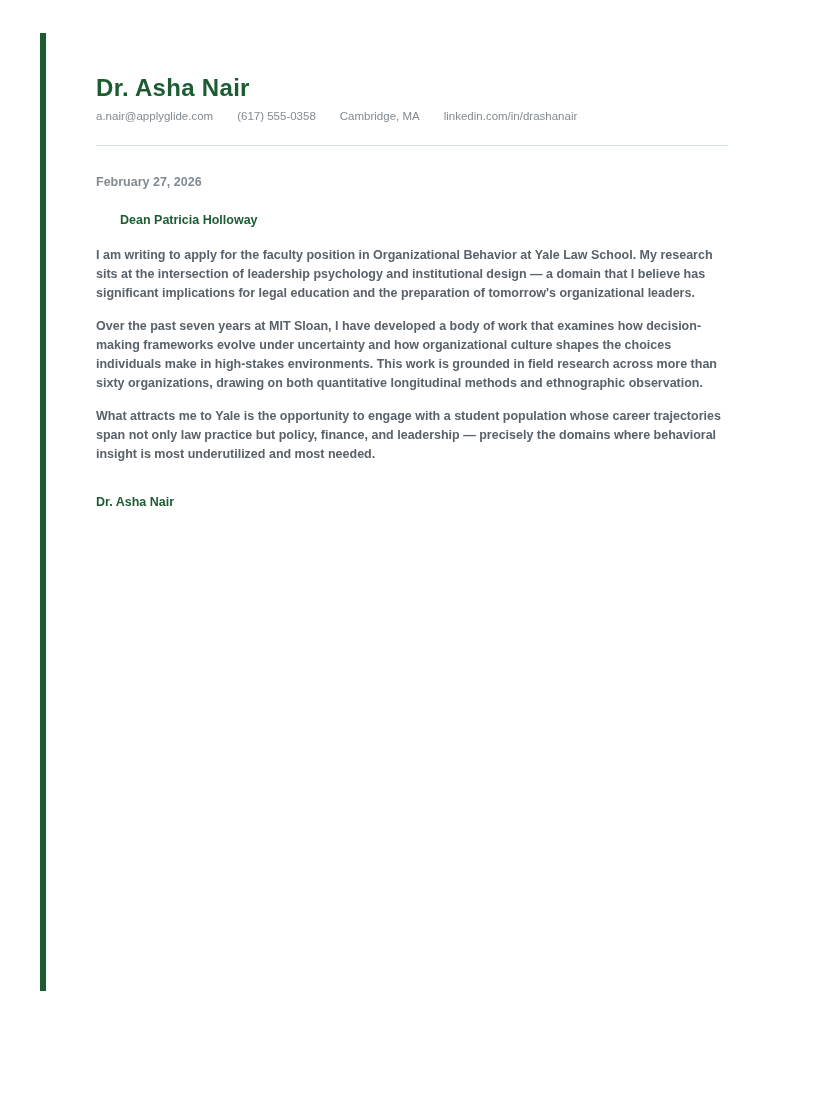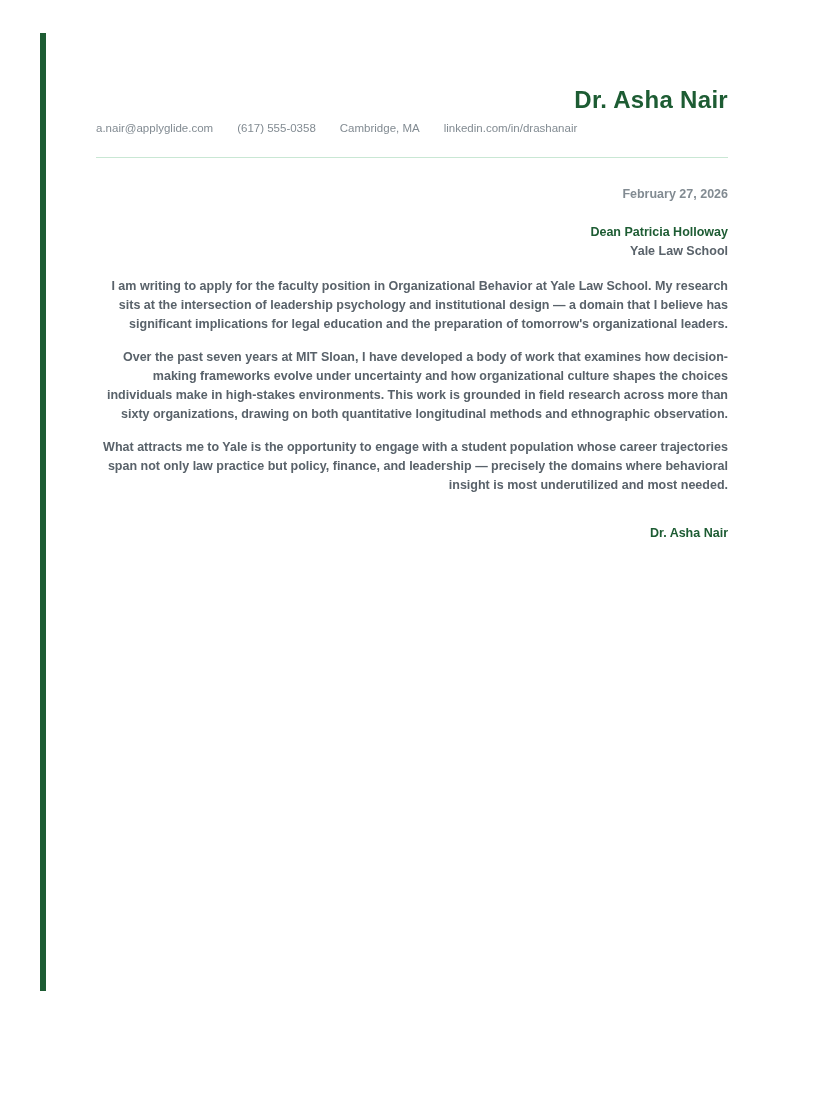--- a/index.html
+++ b/index.html
@@ -16,26 +16,25 @@
     position: absolute;
     left: 40px;
     top: 33px;
     width: 6px;
     height: 958px;
     background: #1d5c33;
   }
   .content {
     position: absolute;
     left: 96px;
-    top: 12px;
+    top: 0;
     width: 632px;
     color: #59626a;
     font-size: 12.5px;
     line-height: 19px;
-    text-align: right;
   }
   .content p { margin: 0; font-weight: bold; }
   h1.applicant-name {
     margin: 76px 0 0 0;
     font-size: 24px;
     line-height: 24px;
     font-weight: 700;
     color: #1d5c33;
     letter-spacing: 0.3px;
   }
@@ -50,21 +49,21 @@
   }
   .divider {
     margin-top: 21px;
     height: 0;
     border-top: 1px solid #c9e7d4;
   }
   .date {
     margin: 27px 0 19px 0 !important;
     color: #828b92;
   }
-  .recipient { margin-bottom: 16px; }
+  .recipient { margin-bottom: 16px; margin-left: 24px; }
   .green-bold {
     color: #1d5c33;
     font-weight: 700;
   }
   .salutation { margin: 0 0 12px 0 !important; }
   .body-para { margin: 0 0 14px 0 !important; }
   .closing { margin: 11px 0 0 0 !important; }
   .signature { margin: 29px 0 0 0 !important; }
 </style>
 </head>
@@ -82,21 +81,20 @@
     <span>Cambridge, MA</span>
     <span>linkedin.com/in/drashanair</span>
   </div>
 
   <div class="divider"></div>
 
   <p class="date">February 27, 2026</p>
 
   <div class="recipient">
     <p class="green-bold">Dean Patricia Holloway</p>
-    <p>Yale Law School</p>
   </div>
 
 
   <p class="body-para">I am writing to apply for the faculty position in Organizational Behavior at Yale Law School. My research sits at the intersection of leadership psychology and institutional design — a domain that I believe has significant implications for legal education and the preparation of tomorrow's organizational leaders.</p>
 
   <p class="body-para">Over the past seven years at MIT Sloan, I have developed a body of work that examines how decision-making frameworks evolve under uncertainty and how organizational culture shapes the choices individuals make in high-stakes environments. This work is grounded in field research across more than sixty organizations, drawing on both quantitative longitudinal methods and ethnographic observation.</p>
 
   <p class="body-para">What attracts me to Yale is the opportunity to engage with a student population whose career trajectories span not only law practice but policy, finance, and leadership — precisely the domains where behavioral insight is most underutilized and most needed.</p>
 
 

